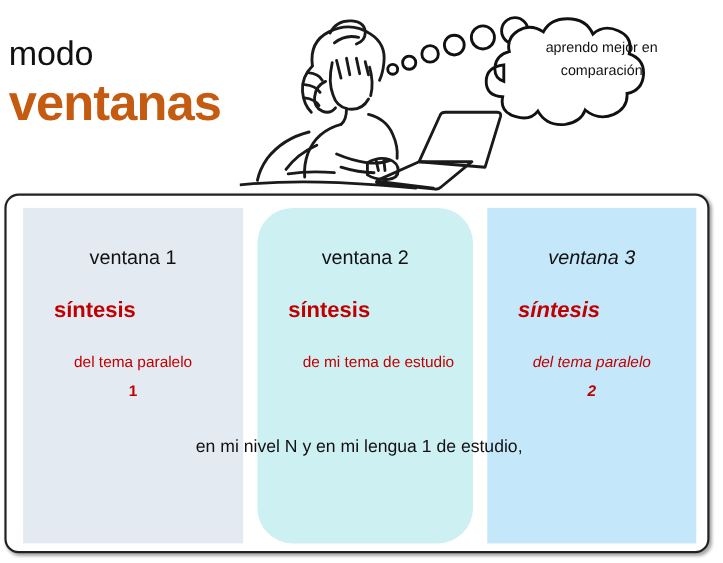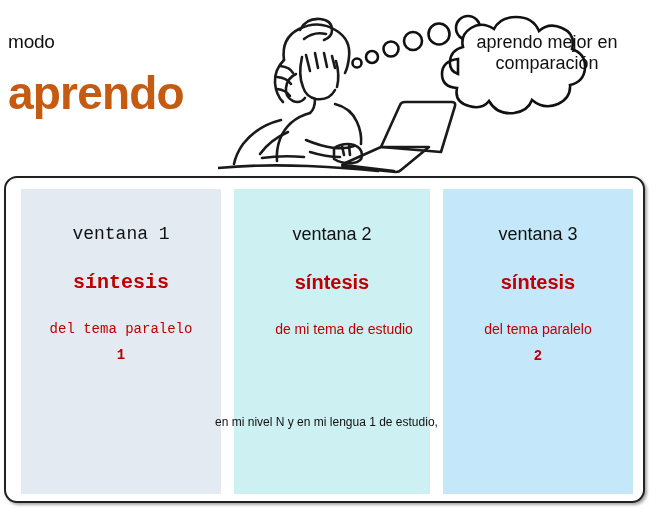--- a/index.html
+++ b/index.html
@@ -21,21 +21,21 @@
     position: absolute;
     left: 0; top: 0;
     width: 657px;
     height: 175px;
   }
 
   #title-modo {
     position: absolute;
     left: 8px;
     top: 31px;
-    font-size: 19px;
+    font-size: 31px;
     color: #111111;
     letter-spacing: -0.2px;
     white-space: nowrap;
   }
 
   #title-paralel {
     position: absolute;
     left: 8px;
     top: 66px;
     font-size: 46px;
@@ -60,21 +60,21 @@
     width: 307px;
     height: 130px;
   }
 
   #bubble-text {
     position: absolute;
     left: 462px;
     top: 32px;
     width: 170px;
     text-align: center;
-    font-size: 18px;
+    font-size: 13px;
     color: #111111;
     line-height: 21px;
   }
 
   
   #panel {
     position: absolute;
     left: 4px;
     top: 176px;
     width: 641px;
@@ -84,45 +84,46 @@
     box-sizing: border-box;
     background: #ffffff;
     box-shadow: 2px 2px 3px rgba(0,0,0,0.35);
   }
 
   .column {
     position: absolute;
     top: 11px;
     height: 305px;
   }
-  #col-0 { left: 15px;  width: 200px; font-family: Liberation Mono, monospace; }
+  #col-0 { left: 15px;  width: 200px; }
   #col-1 { left: 228px; width: 196px; }
-  #col-2 { left: 437px; width: 190px; }
+  #col-2 { left: 437px; width: 190px; font-style: italic; }
 
   .col-window-label {
     position: absolute;
     left: 0;
     top: 35px;
     width: 100%;
     text-align: center;
     font-size: 18px;
     color: #111111;
     white-space: nowrap;
   }
 
   .col-synth {
     position: absolute;
     left: 0;
     top: 82px;
     width: 100%;
-    text-align: center;
+    text-align: left;
     font-size: 20px;
     font-weight: bold;
     color: #C00000;
     white-space: nowrap;
+    padding-left: 28px;
   }
 
   .col-detail {
     position: absolute;
     left: 0;
     top: 127px;
     width: 100%;
     text-align: center;
     font-size: 14px;
     color: #C00000;
@@ -133,36 +134,35 @@
     display: block;
   }
 
   
   #footer-text {
     position: absolute;
     left: 0;
     top: 212px;
     width: 641px;
     text-align: center;
-    font-size: 12px;
+    font-size: 16px;
     color: #111111;
     line-height: 33px;
     pointer-events: none;
-    margin-top: 16px;
   }
   #footer-text span { display: block; }
 </style>
 </head>
 <body>
 
 <div id="header">
 
   <div id="title-modo">modo</div>
 
-  <div id="title-paralel" style="color: rgb(197, 90, 17);">aprendo</div>
+  <div id="title-paralel" style="color: rgb(197, 90, 17);">ventanas</div>
 
   <svg id="illustration" viewBox="0 0 250 175">
     <g fill="none" stroke="#1a1a1a" stroke-width="2.6" stroke-linecap="round" stroke-linejoin="round">
 
       <path d="M82 30 q6-12 20-11 q12 1 12 11 q0 7-8 10"></path>
       <path d="M86 39 q10-8 22-5"></path>
 
       <path d="M66 60 q-3-22 15-31 q20-10 38 2 q14 9 12 26 q-1 10-4 16"></path>
 
       <path d="M66 60 q-10 10-9 23 q1 12 8 19"></path>
@@ -248,21 +248,21 @@
 
   <div class="column" id="col-0" style="background: rgb(228, 234, 242);">
     <div class="col-window-label">ventana 1</div>
     <div class="col-synth" style="color: rgb(192, 0, 0);">síntesis</div>
     <div class="col-detail" style="color: rgb(192, 0, 0);">
       <span>del tema paralelo</span>
       <span class="emph">1</span>
     </div>
   </div>
 
-  <div class="column" id="col-1" style="background: rgb(205, 240, 243);">
+  <div class="column" id="col-1" style="background: rgb(205, 240, 243); border-radius: 32px;">
     <div class="col-window-label">ventana 2</div>
     <div class="col-synth" style="color: rgb(192, 0, 0);">síntesis</div>
     <div class="col-detail" style="color: rgb(192, 0, 0); padding-left: 12px;">
       <span>de mi tema</span>
       <span>de estudio</span>
     </div>
   </div>
 
   <div class="column" id="col-2" style="background: rgb(197, 231, 250);">
     <div class="col-window-label">ventana 3</div>

